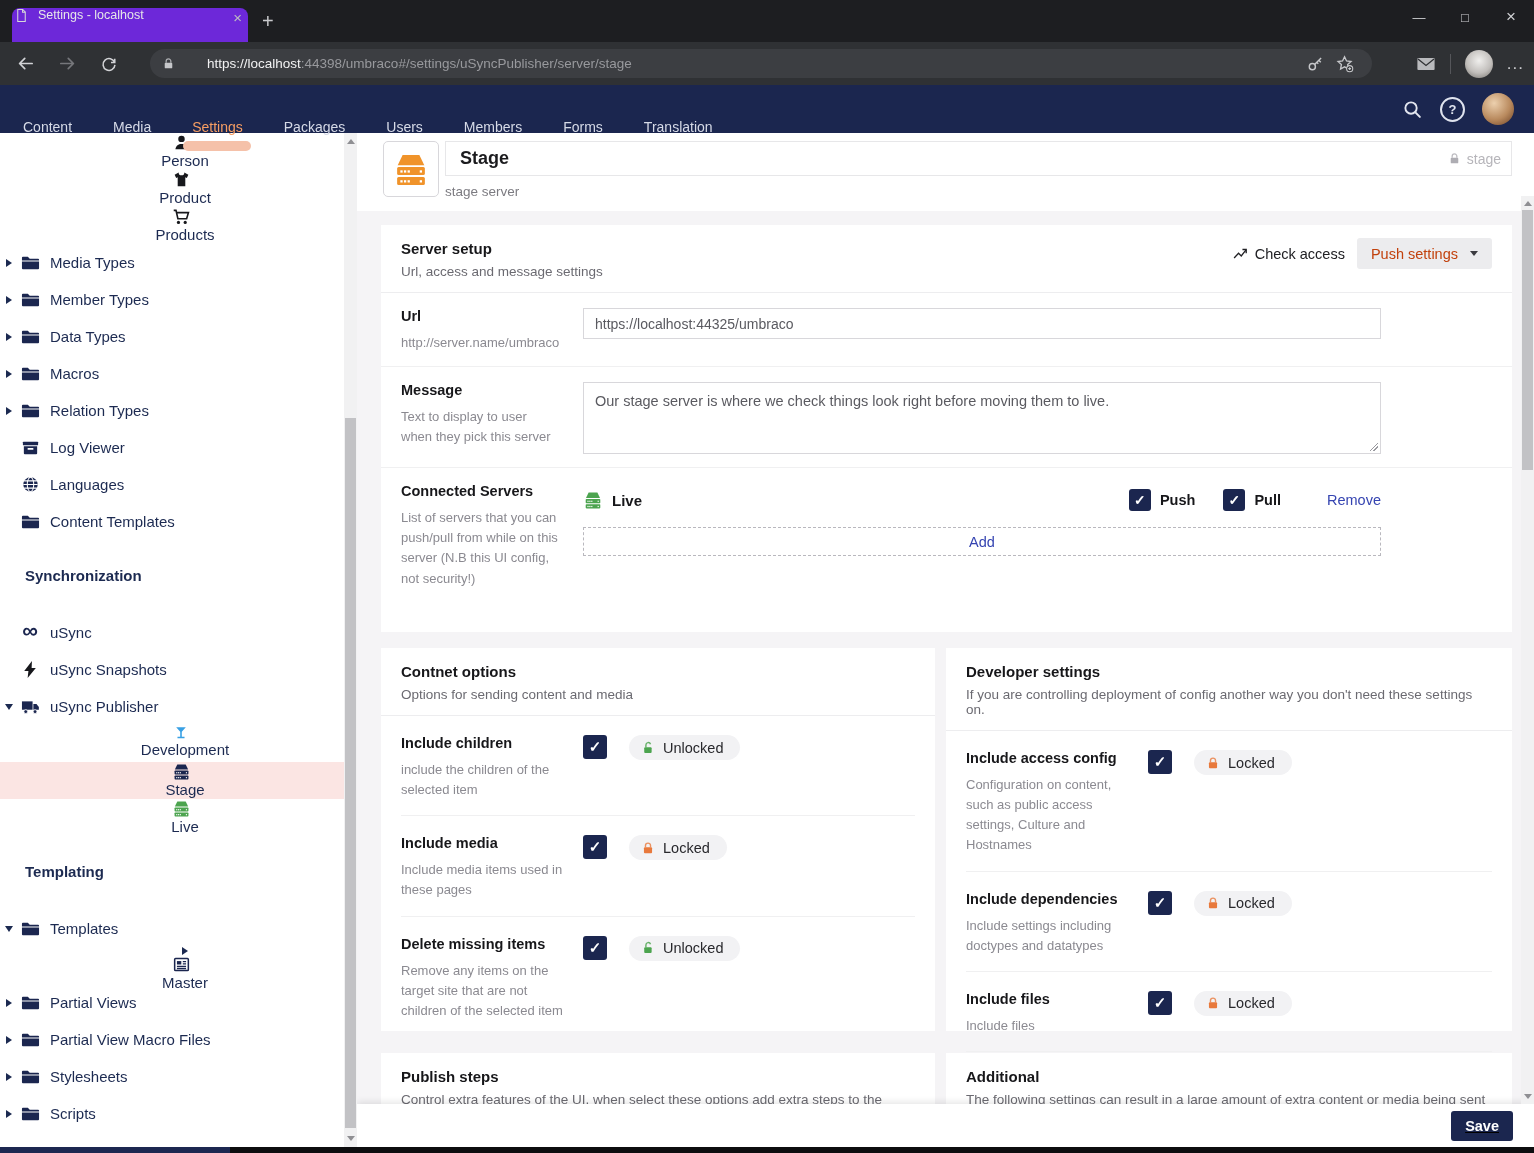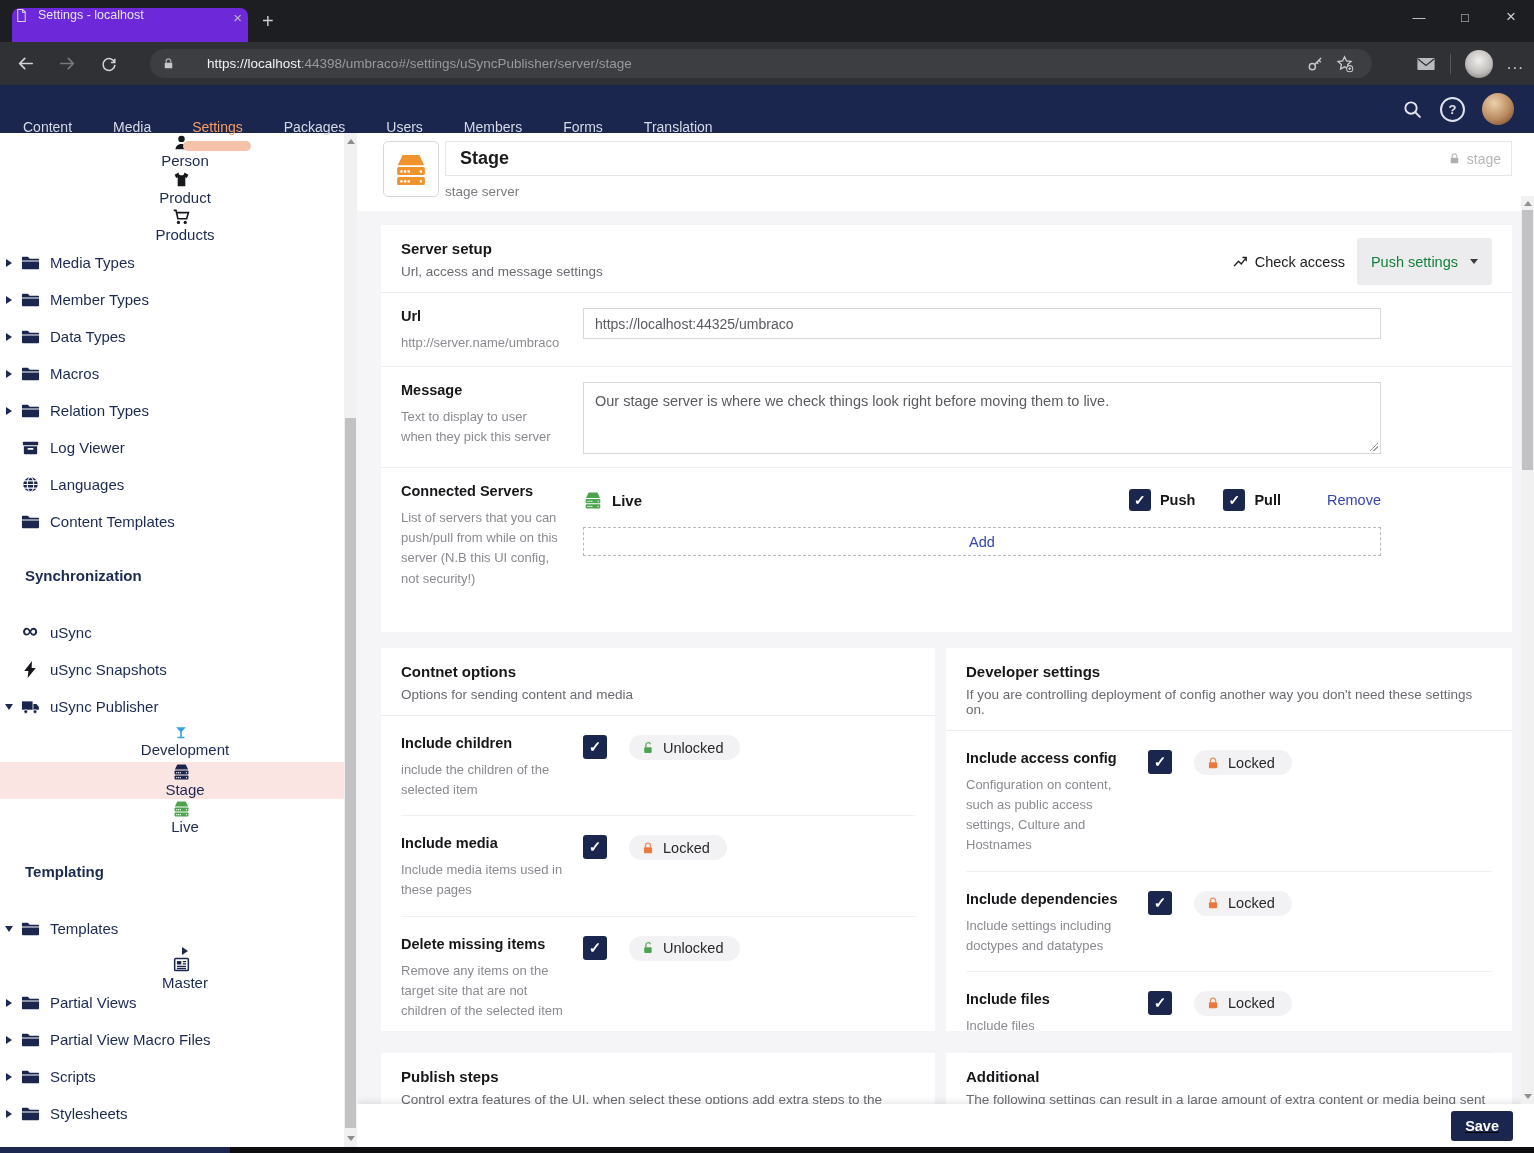--- a/index.html
+++ b/index.html
@@ -79,22 +79,22 @@
   .hbadge svg{width:13px;height:13px;}
   .hsub{position:absolute;left:88px;top:51px;font-size:13.5px;color:#7c7b81;}
 
   .card{position:absolute;background:#fff;box-sizing:border-box;}
   .chead{padding:15px 20px 13px;border-bottom:1px solid #ededef;position:relative;}
   .ctitle{font-size:15px;font-weight:700;color:#17171a;}
   .csub{font-size:13.5px;color:#6b6a71;margin-top:7px;}
   .chead-actions{position:absolute;right:20px;top:13px;display:flex;align-items:center;gap:12px;}
   .checkaccess{display:flex;align-items:center;gap:7px;font-size:14.5px;color:#202024;}
   .checkaccess svg{width:15px;height:15px;}
-  .pushbtn{background:#ececee;border-radius:3px;height:47px;display:flex;align-items:center;gap:12px;
-           padding:0 14px;font-size:14.5px;color:#15803d;}
+  .pushbtn{background:#ececee;border-radius:3px;height:31px;display:flex;align-items:center;gap:12px;
+           padding:0 14px;font-size:14.5px;color:#c2410c;}
   .dncar{width:0;height:0;border-top:5px solid #3b3b40;border-left:4px solid transparent;border-right:4px solid transparent;}
 
   .srow{display:flex;padding:15px 20px 13px;border-top:1px solid #f0f0f1;}
   .srow.first{border-top:none;}
   .lblcol{width:164px;margin-right:18px;flex:none;}
   .flabel{font-size:14.5px;font-weight:700;color:#17171a;}
   .fhint{font-size:13px;color:#8b8a91;margin-top:9px;line-height:1.55;}
   .ctlcol{flex:1;max-width:798px;}
   .tinput{border:1px solid #d8d7db;height:31px;display:flex;align-items:center;padding:0 11px;font-size:14px;color:#5a5a60;box-sizing:border-box;}
   .ttext{border:1px solid #d8d7db;height:72px;padding:8px 11px;font-size:14.5px;color:#5a5a60;position:relative;box-sizing:border-box;line-height:1.4;}
@@ -537,32 +537,32 @@
       </div>
     <div class="trow lvl1">
         <span class="car">
           <i class="caret-r"></i>
         </span>
         <span class="ci c-navy">
           <svg class="i">
             <use href="#ic-folder"></use>
           </svg>
         </span>
+        <span>Stylesheets</span>
+      </div>
+    <div class="trow lvl1">
+        <span class="car">
+          <i class="caret-r"></i>
+        </span>
+        <span class="ci c-navy">
+          <svg class="i">
+            <use href="#ic-folder"></use>
+          </svg>
+        </span>
         <span>Scripts</span>
-      </div>
-    <div class="trow lvl1">
-        <span class="car">
-          <i class="caret-r"></i>
-        </span>
-        <span class="ci c-navy">
-          <svg class="i">
-            <use href="#ic-folder"></use>
-          </svg>
-        </span>
-        <span>Stylesheets</span>
       </div>
   </div>
 
   <div class="abs sbar" style="left:344px;top:133px;width:13px;height:1014px">
     <span class="sarrow" style="top:2px">
         <i class="tri-up"></i>
       </span>
     <div class="sthumb" style="top:285px;height:710px"></div>
     <span class="sarrow" style="top:999px">
         <i class="tri-dn"></i>

